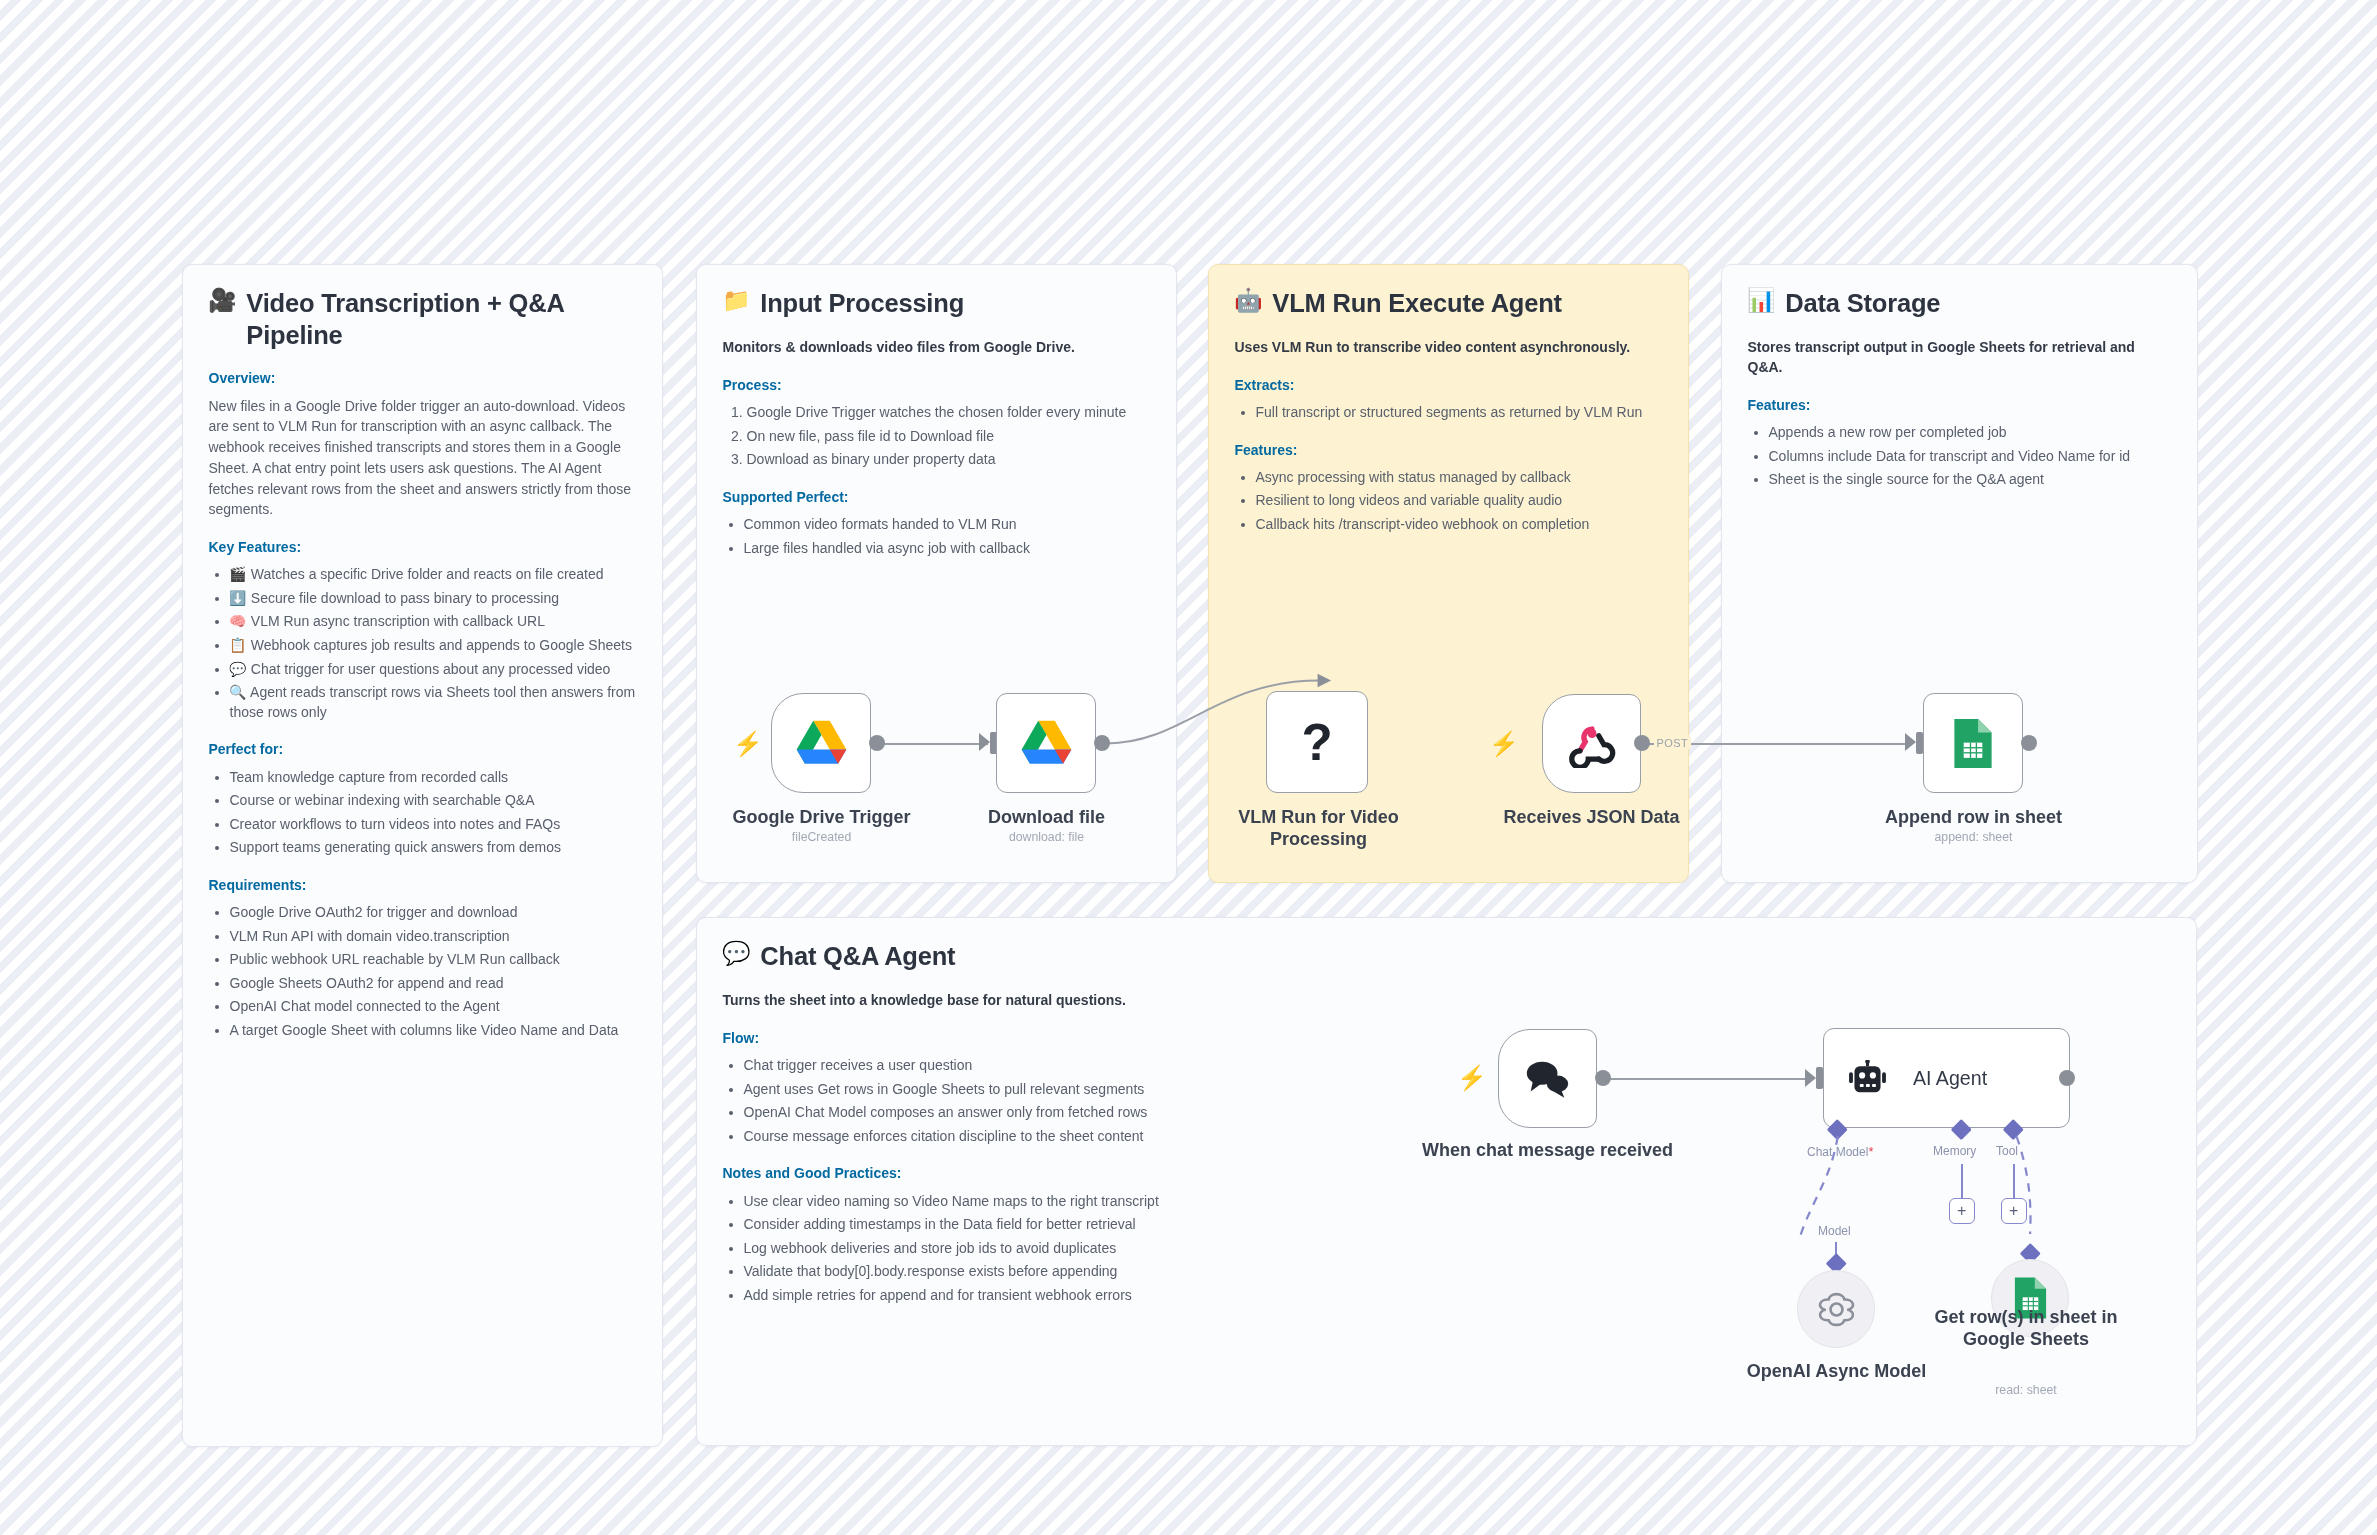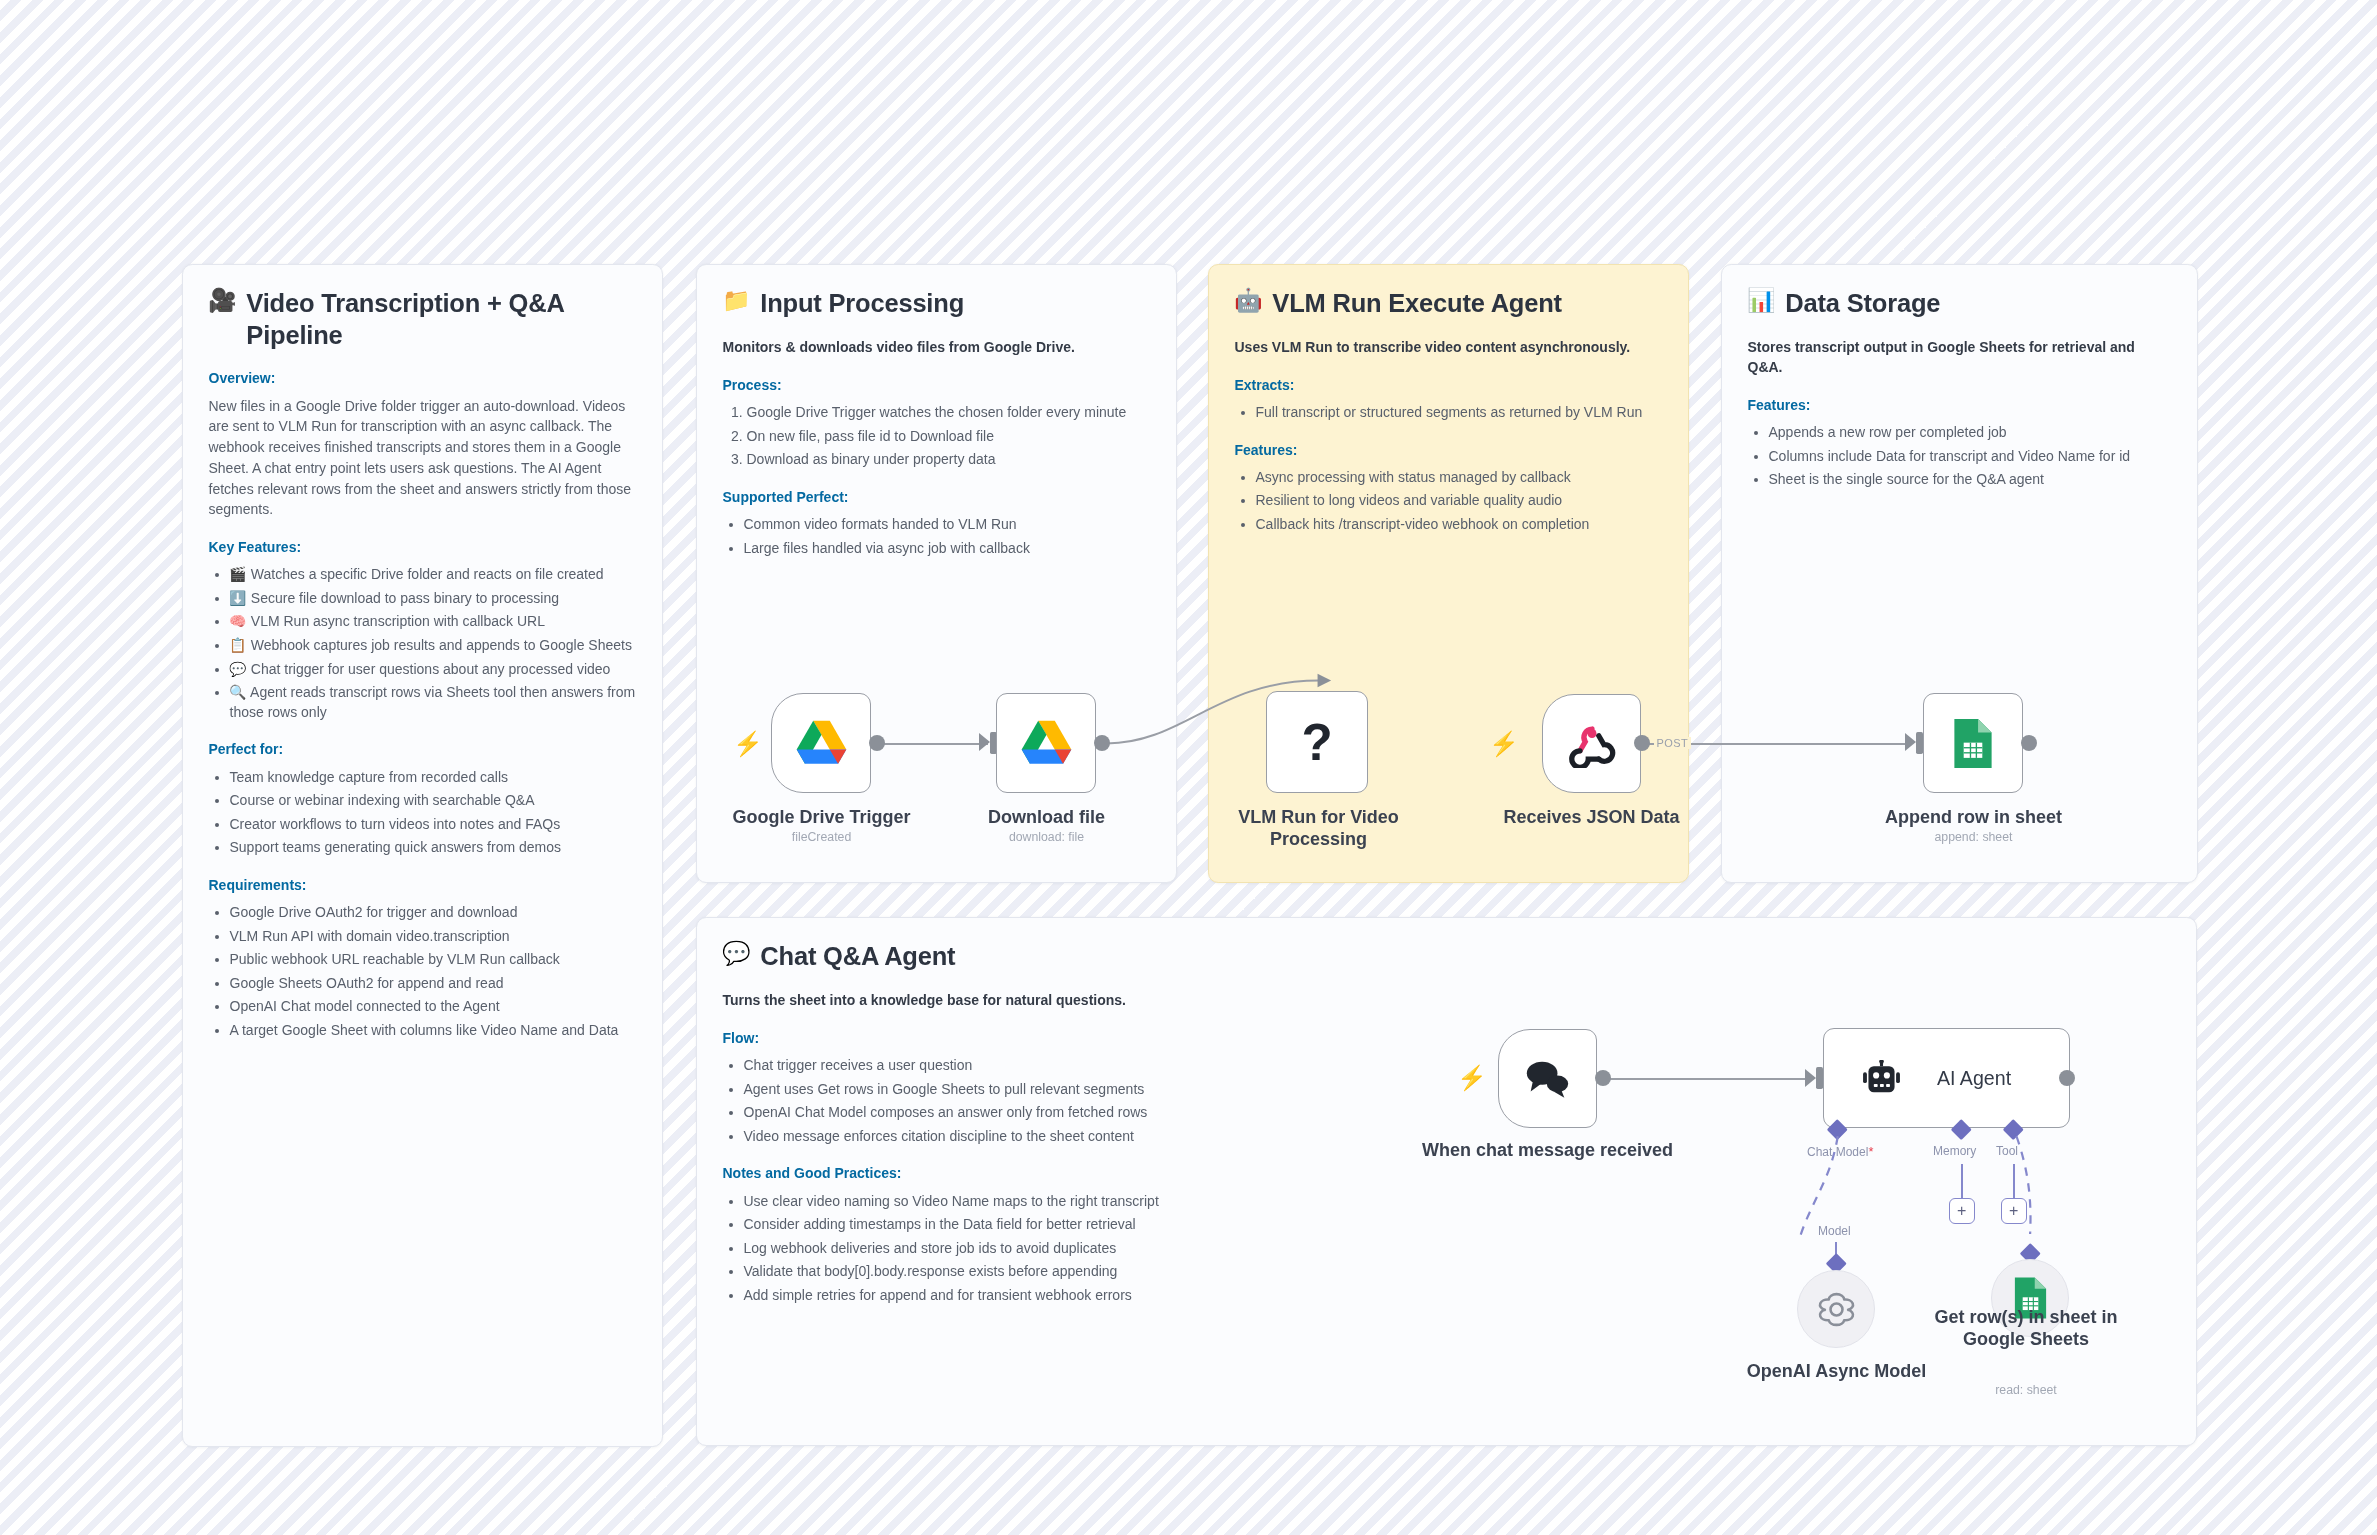--- a/index.html
+++ b/index.html
@@ -188,22 +188,22 @@
     border: 0.9px solid #e2e3ea;
     display: flex; align-items: center; justify-content: center;
   }
   .agentbox {
     position: absolute;
     background: #ffffff;
     border: 1.7px solid #9a9ea6;
     border-radius: 11px;
     display: flex;
     align-items: center;
-    gap: 34px;
-    padding-left: 36px;
+    gap: 24px;
+    padding-left: 22px;
   }
   .agent-name { font-size: 19.6px; color: #333a47; }
 </style>
 </head>
 <body>
 
 <div class="canvas">
 
   <div class="panel p-overview">
     <div class="panel-inner">
@@ -307,21 +307,21 @@
       <h2 class="ptitle">
         <span class="emoji">💬</span>
         <span class="tt">Chat Q&amp;A Agent</span>
       </h2>
       <div class="lede">Turns the sheet into a knowledge base for natural questions.</div>
       <div class="sublabel">Flow:</div>
       <ul class="blist tight">
         <li>Chat trigger receives a user question</li>
         <li>Agent uses Get rows in Google Sheets to pull relevant segments</li>
         <li>OpenAI Chat Model composes an answer only from fetched rows</li>
-        <li>Video message enforces citation discipline to the sheet content</li>
+        <li>Course message enforces citation discipline to the sheet content</li>
       </ul>
       <div class="sublabel">Notes and Good Practices:</div>
       <ul class="blist tight">
         <li>Use clear video naming so Video Name maps to the right transcript</li>
         <li>Consider adding timestamps in the Data field for better retrieval</li>
         <li>Log webhook deliveries and store job ids to avoid duplicates</li>
         <li>Validate that body[0].body.response exists before appending</li>
         <li>Add simple retries for append and for transient webhook errors</li>
       </ul>
     </div>

